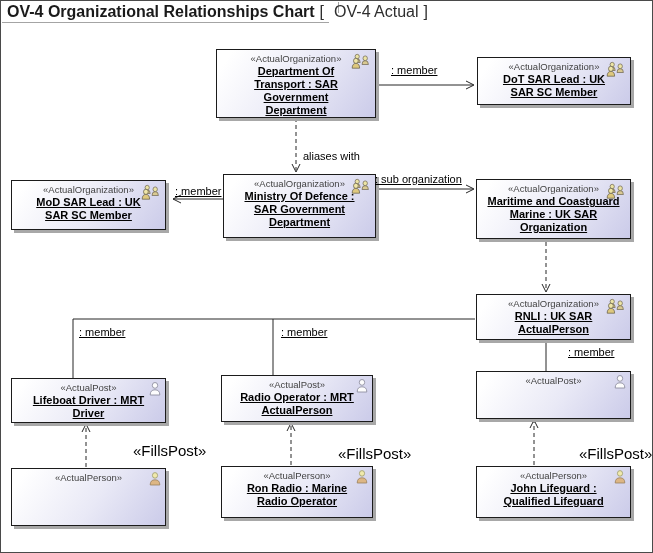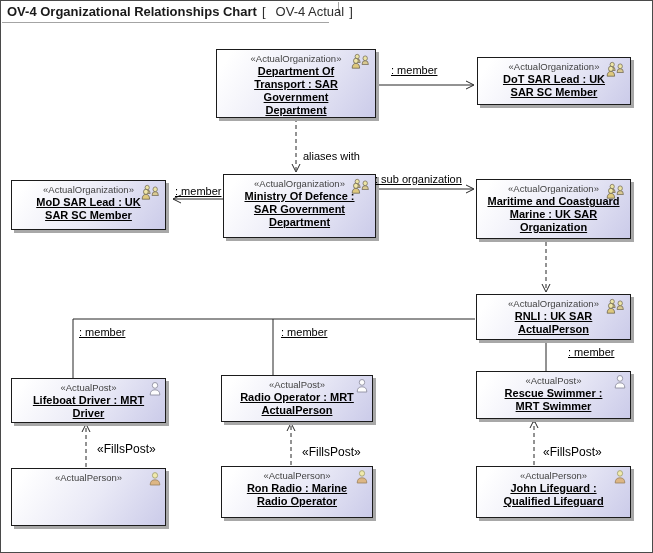--- a/index.html
+++ b/index.html
@@ -6,21 +6,21 @@
   body { font-family:"Liberation Sans", sans-serif; }
   .canvas {
     position:relative; width:653px; height:553px;
     background:#ffffff; border:1px solid #4a4a4a; box-sizing:border-box;
     overflow:hidden;
   }
   .frame-tab {
     position:absolute; left:0; top:0; height:21px; width:337px;
     display:flex; align-items:center; gap:5px; padding-left:6px;
     box-sizing:border-box; background:#ffffff;
-    font-size:13px; color:#1a1a1a; white-space:nowrap; z-index:5;
+    font-size:16px; color:#1a1a1a; white-space:nowrap; z-index:5;
   }
   .frame-tab .ttl { font-weight:bold; }
   .frame-tab .ctx { color:#2e2e2e; }
   .frame-tab .br  { color:#2e2e2e; }
   svg.wires { position:absolute; left:0; top:0; z-index:1; }
   .node {
     position:absolute; box-sizing:border-box;
     border:1px solid #1b1b1b;
     background:linear-gradient(125deg,#ffffff 8%,#e9e9f6 55%,#cbcbe9 100%);
     box-shadow:3px 3px 0 #a8a8a8;
@@ -31,21 +31,21 @@
   }
   .node .name {
     display:block; font-size:11px; font-weight:bold; color:#000;
     text-decoration:underline; line-height:13px;
   }
   .node .node-icon { position:absolute; top:3px; right:4px; }
   .elabel {
     position:absolute; font-size:11px; color:#000; white-space:nowrap; z-index:4;
   }
   .elabel.u { text-decoration:underline; }
-  .elabel.st { font-size:12px; }
+  .elabel.st { font-size:15px;margin-left:36px; }
 </style>
 </head>
 <body>
 
 <svg width="0" height="0" style="position:absolute">
   <defs>
     <symbol id="ico-org" viewBox="0 0 20 16">
       <g stroke="#6b6350" stroke-width="0.7">
         <path d="M3.2 9.5 Q3.2 5.8 6.2 5.8 Q9.2 5.8 9.2 9.5 Z" fill="#d9c992"></path>
         <ellipse cx="6.2" cy="3.6" rx="2.1" ry="2.3" fill="#ece4a4"></ellipse>
@@ -194,21 +194,20 @@
   <div class="node" style="left:220px;top:374px;width:152px;height:47px;padding:2px 9px 0">
     <span class="stereo">«ActualPost»</span>
     <span class="name">Radio Operator : MRT ActualPerson</span>
     <svg class="node-icon" width="12" height="14">
         <use href="#ico-post"></use>
       </svg>
   </div>
 
   <div class="node" style="left:475px;top:370px;width:155px;height:48px;padding:2px 20px 0">
     <span class="stereo">«ActualPost»</span>
-    <span class="name">Rescue Swimmer : MRT Swimmer</span>
     <svg class="node-icon" width="12" height="14">
         <use href="#ico-post"></use>
       </svg>
   </div>
 
   <div class="node" style="left:10px;top:467px;width:155px;height:58px;padding:2px 17px 0">
     <span class="stereo">«ActualPerson»</span>
     <svg class="node-icon" width="12" height="14">
         <use href="#ico-person"></use>
       </svg>

